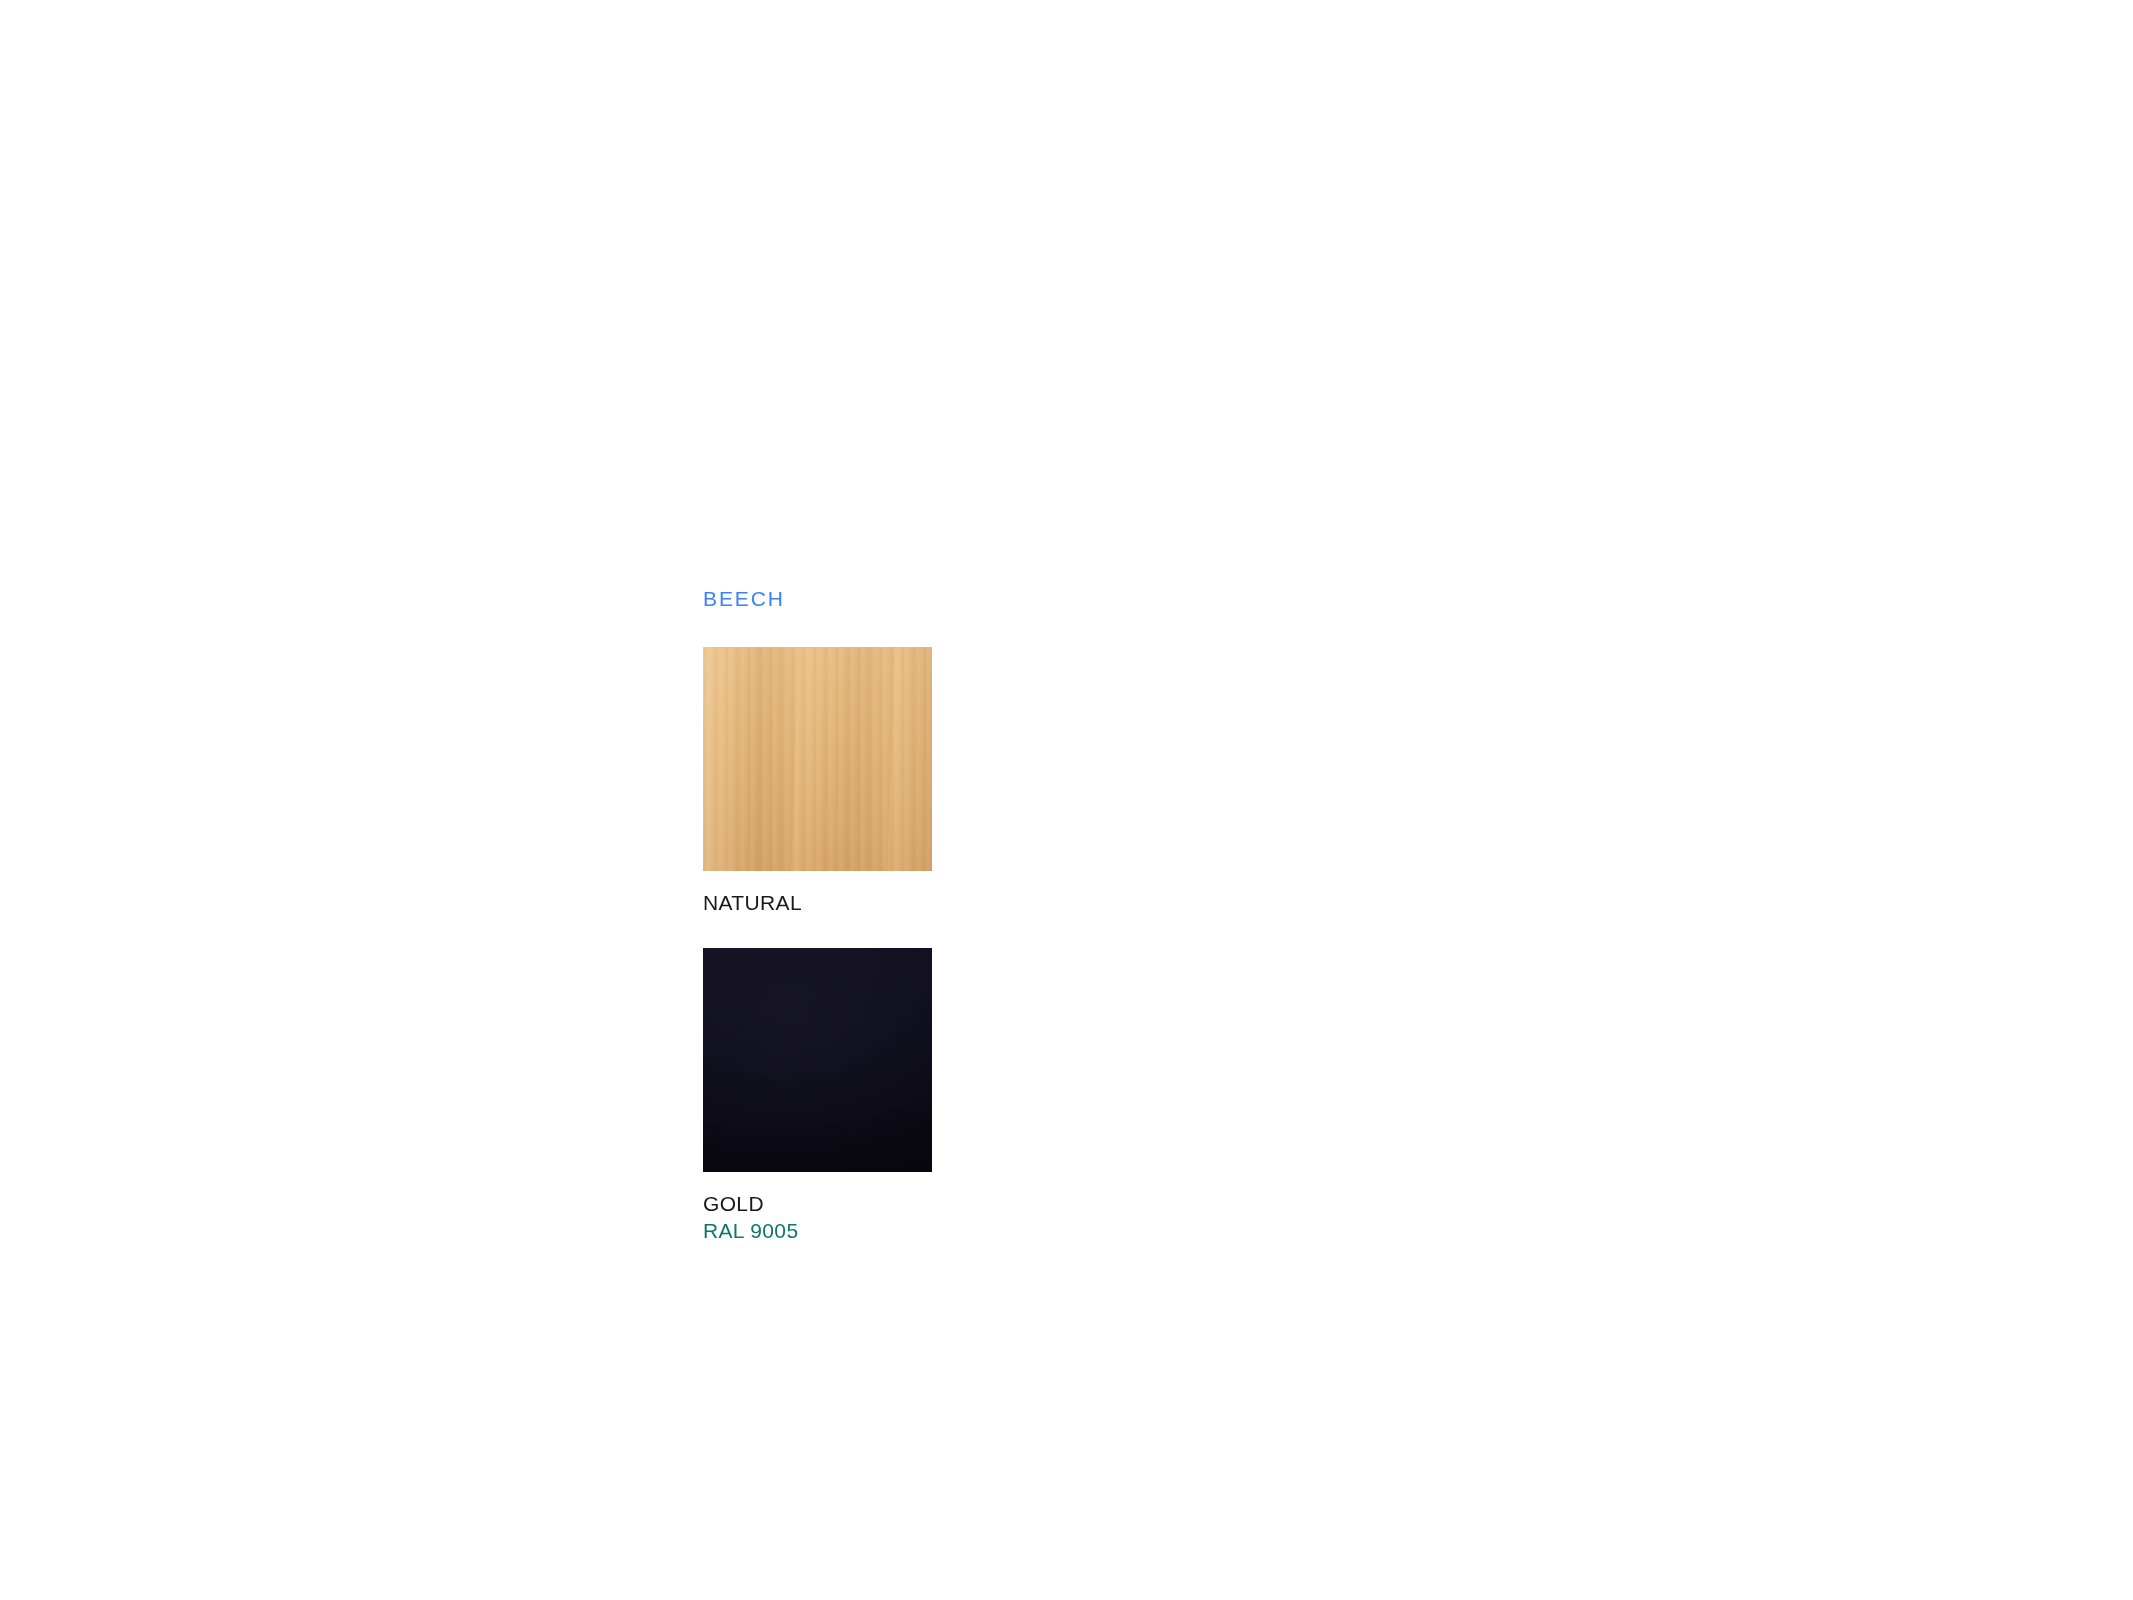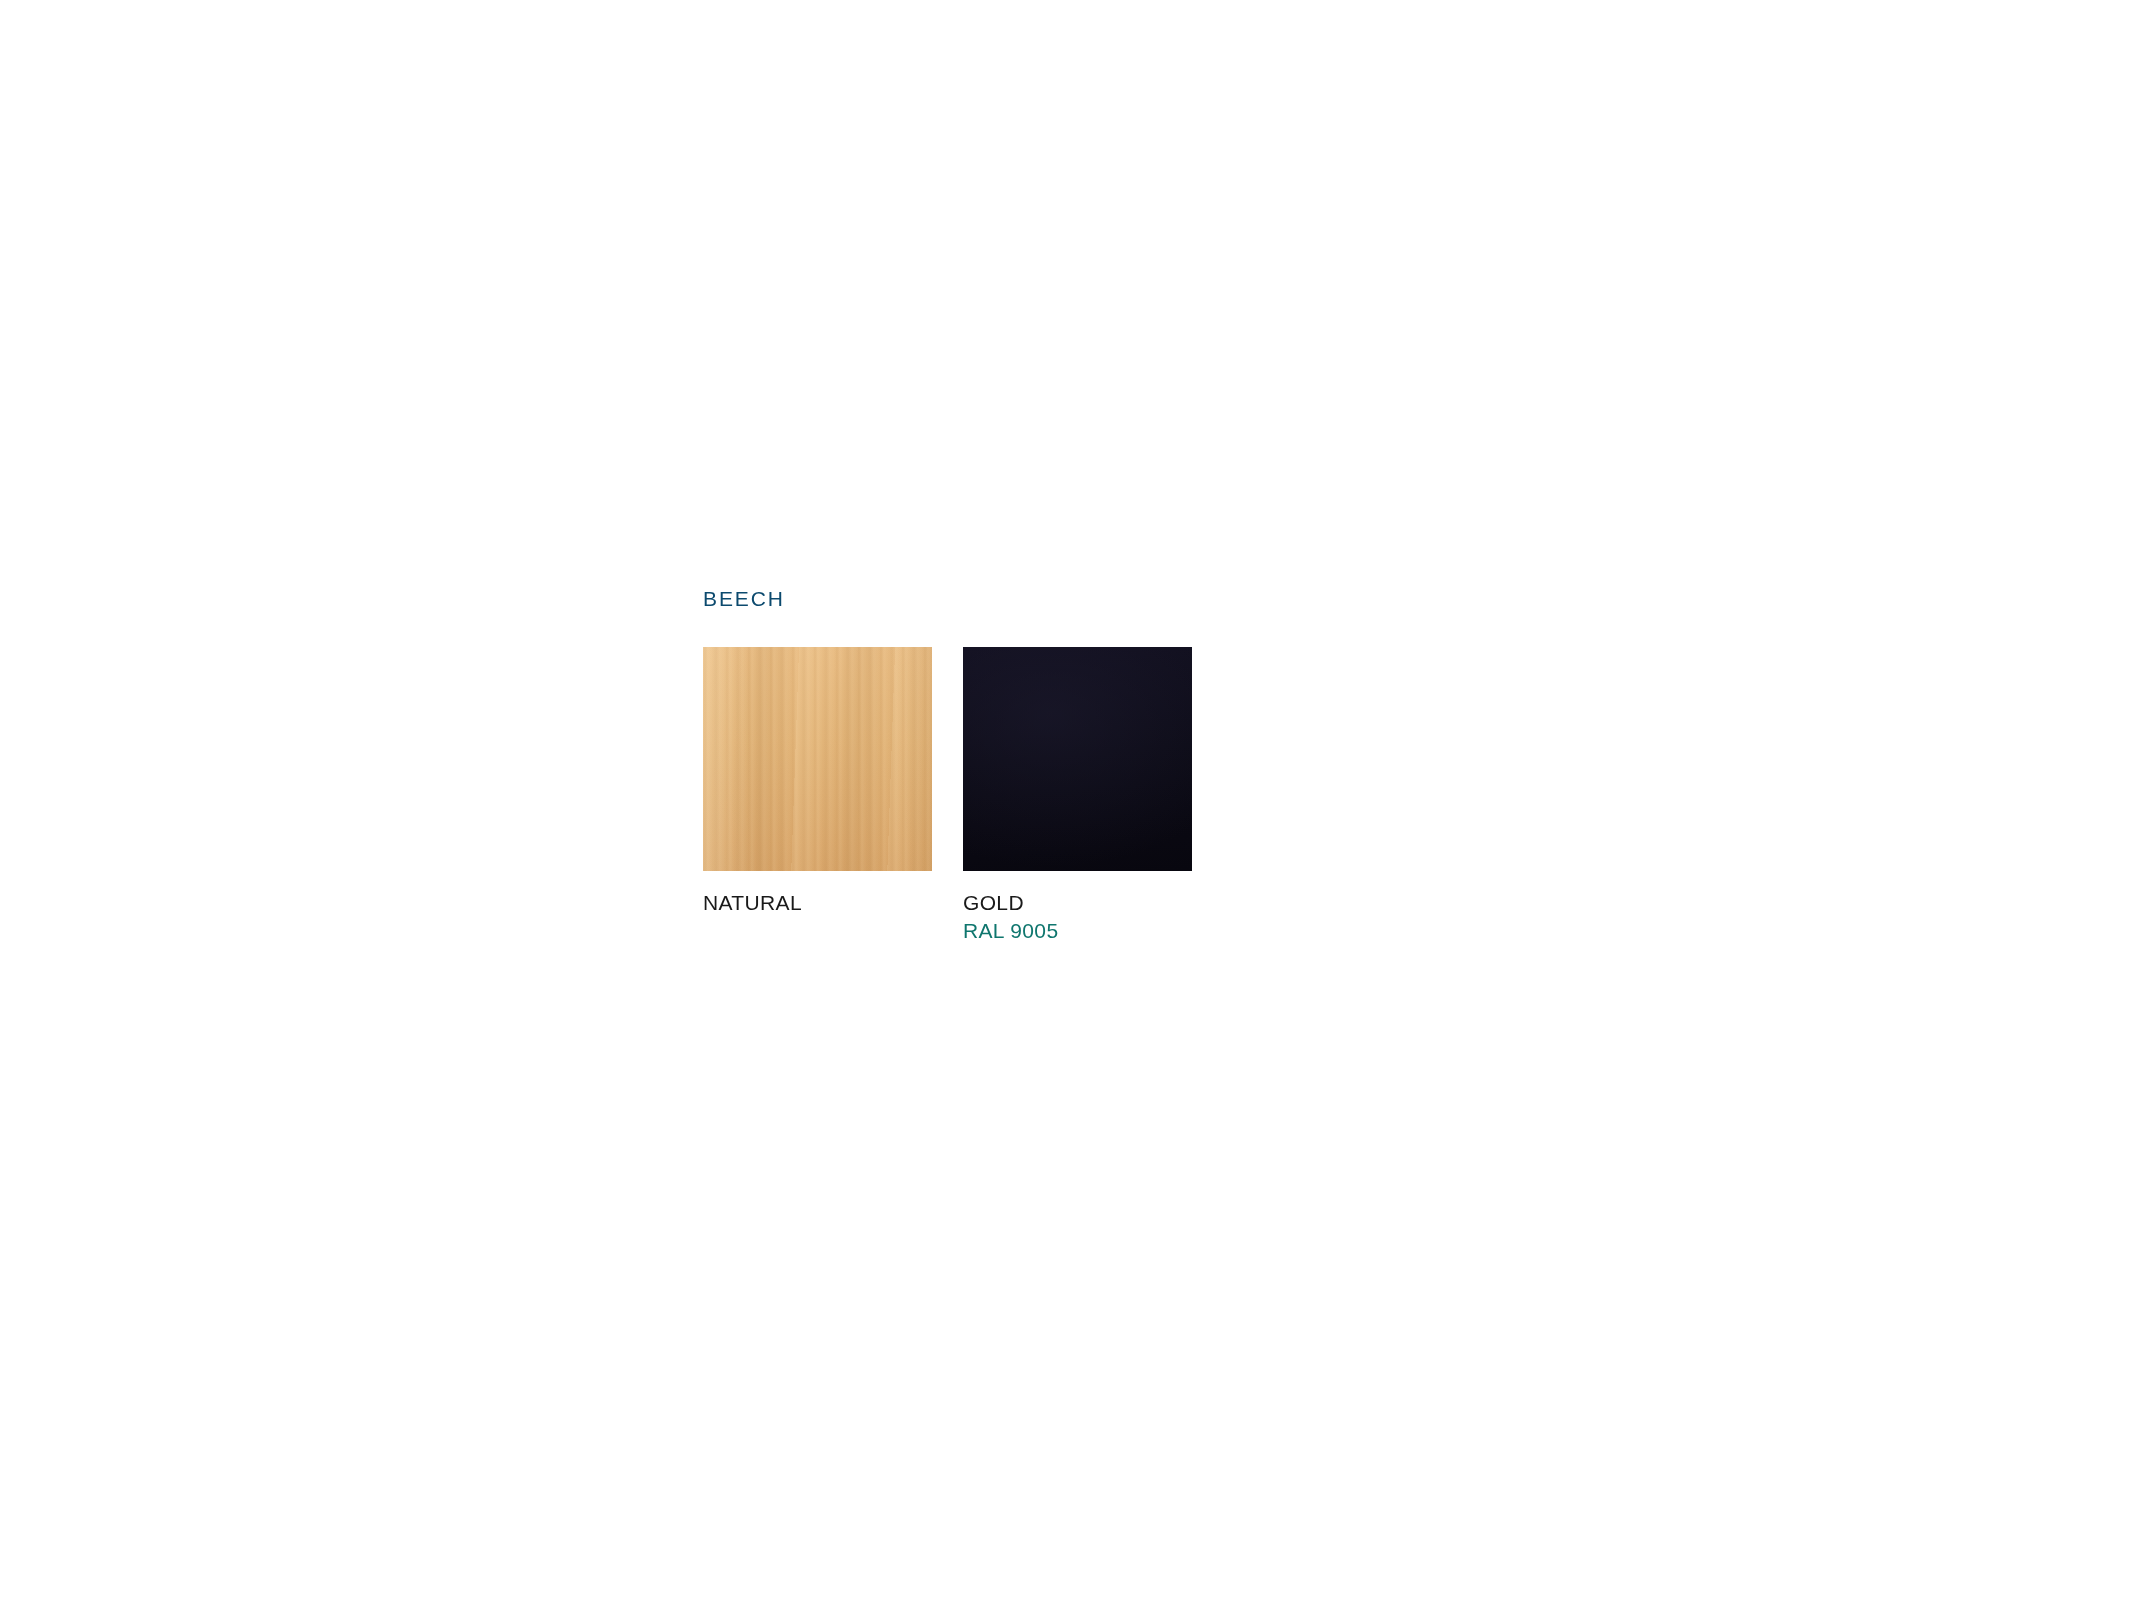--- a/index.html
+++ b/index.html
@@ -27,30 +27,30 @@
   .swatch-group {
     position: absolute;
     left: 703px;
     top: 588px;
     width: 760px;
   }
 
   .group-title {
     font-size: 21px;
     letter-spacing: 1.9px;
-    color: #0c4a6e;
+    color: #3b82f6;
     font-weight: 400;
     line-height: 1;
     margin: 0 0 38px 0;
     white-space: nowrap;
   }
 
   .swatch-row {
     display: flex;
-    flex-direction: row;
+    flex-direction: column;
     align-items: flex-start;
     gap: 31px;
   }
 
   .swatch-item {
     width: 229px;
     display: flex;
     flex-direction: column;
   }
 

